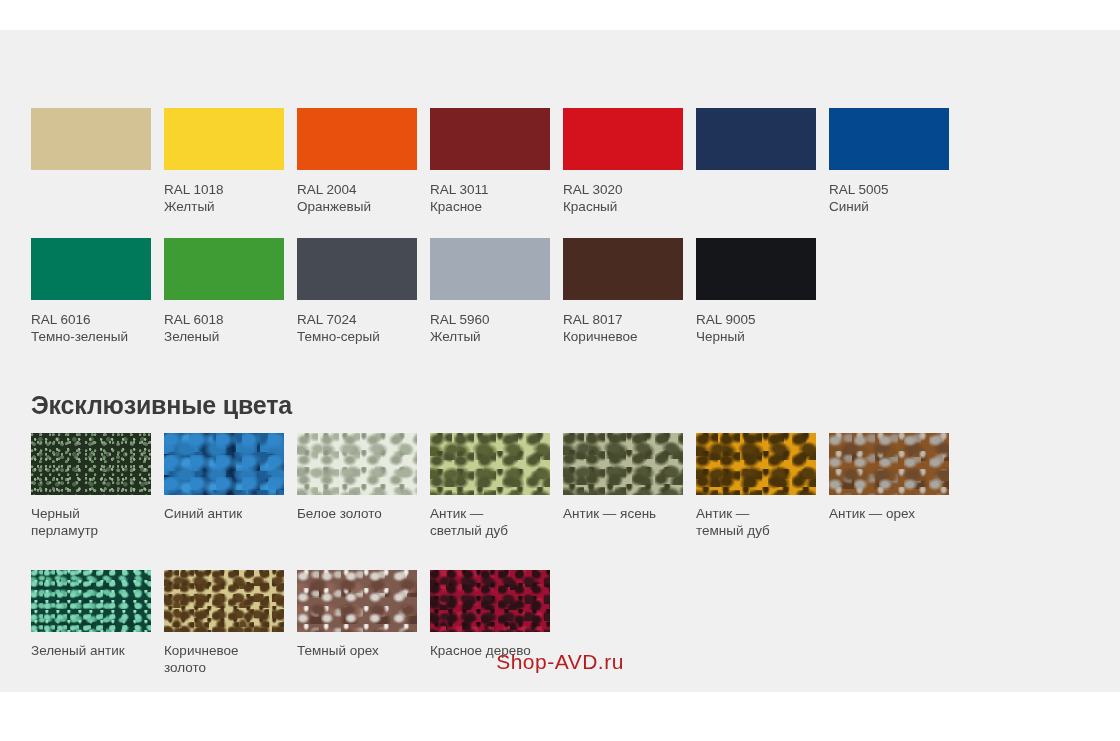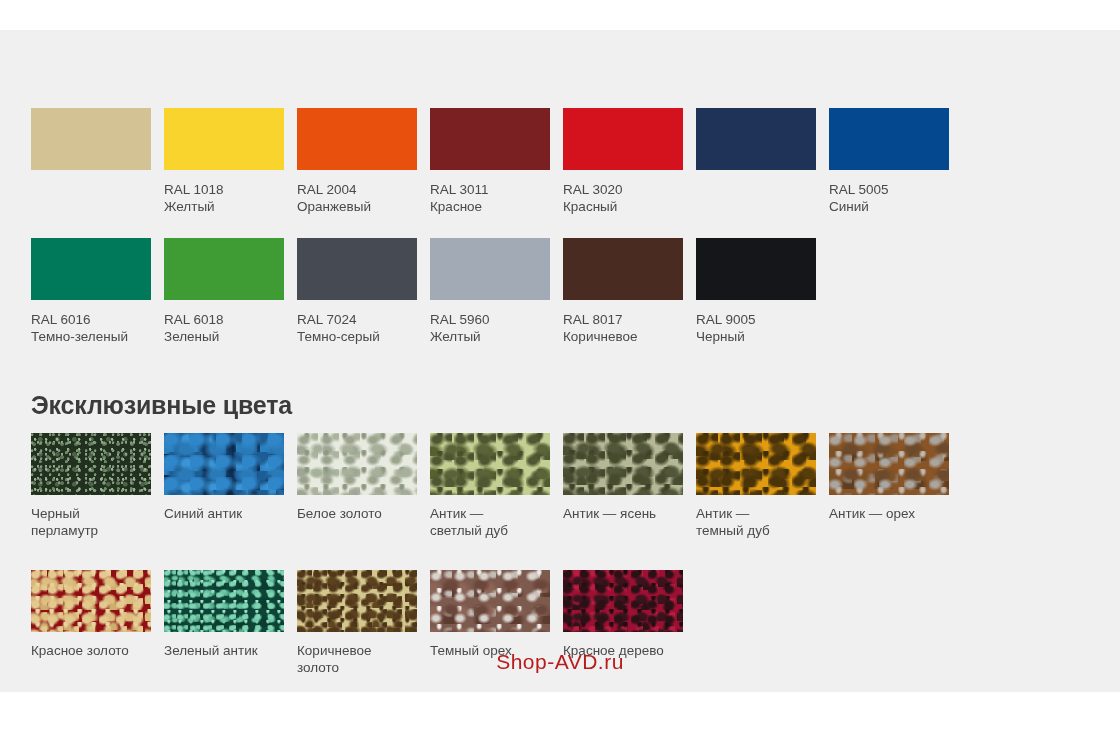--- a/index.html
+++ b/index.html
@@ -335,24 +335,20 @@
           <div class="swatch-cell exclusive">
             <span class="chip tex tex-dark-oak"></span>
             <div class="chip-label">Антик —
 темный дуб</div>
           </div>
           <div class="swatch-cell exclusive">
             <span class="chip tex tex-walnut-antique"></span>
             <div class="chip-label">Антик — орех</div>
           </div>
           <div class="swatch-cell exclusive">
-            <span class="chip tex tex-red-gold"></span>
-            <div class="chip-label">Красное золото</div>
-          </div>
-          <div class="swatch-cell exclusive">
             <span class="chip tex tex-green-antique"></span>
             <div class="chip-label">Зеленый антик</div>
           </div>
           <div class="swatch-cell exclusive">
             <span class="chip tex tex-brown-gold"></span>
             <div class="chip-label">Коричневое
 золото</div>
           </div>
           <div class="swatch-cell exclusive">
             <span class="chip tex tex-dark-walnut"></span>

